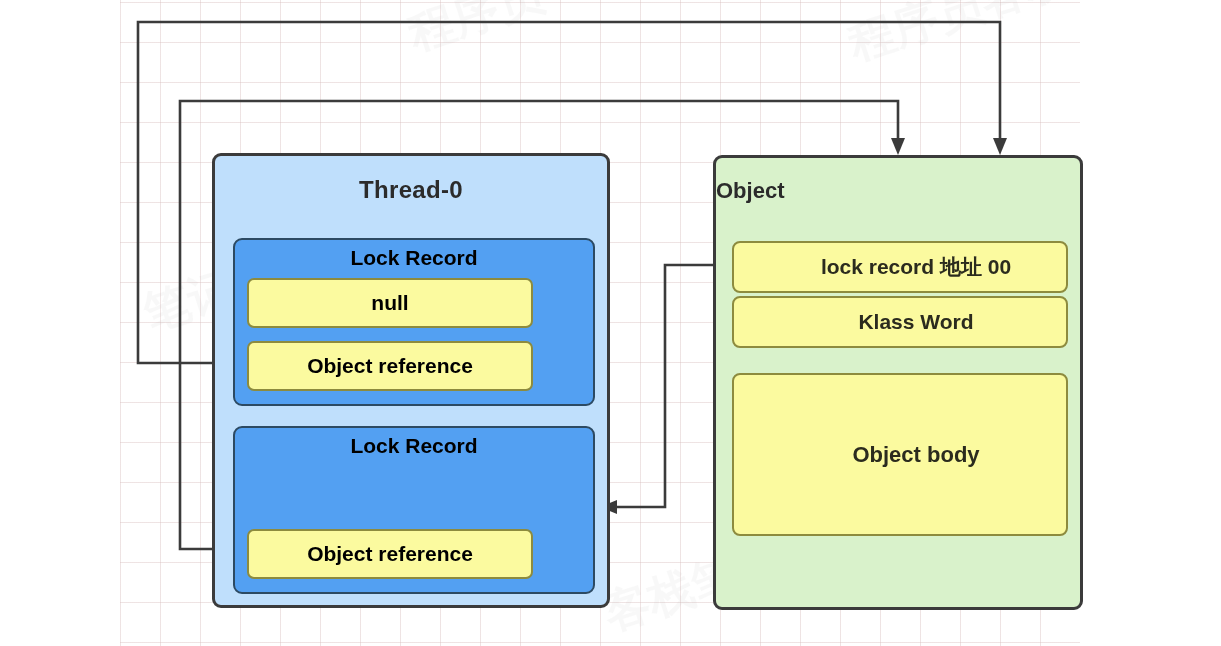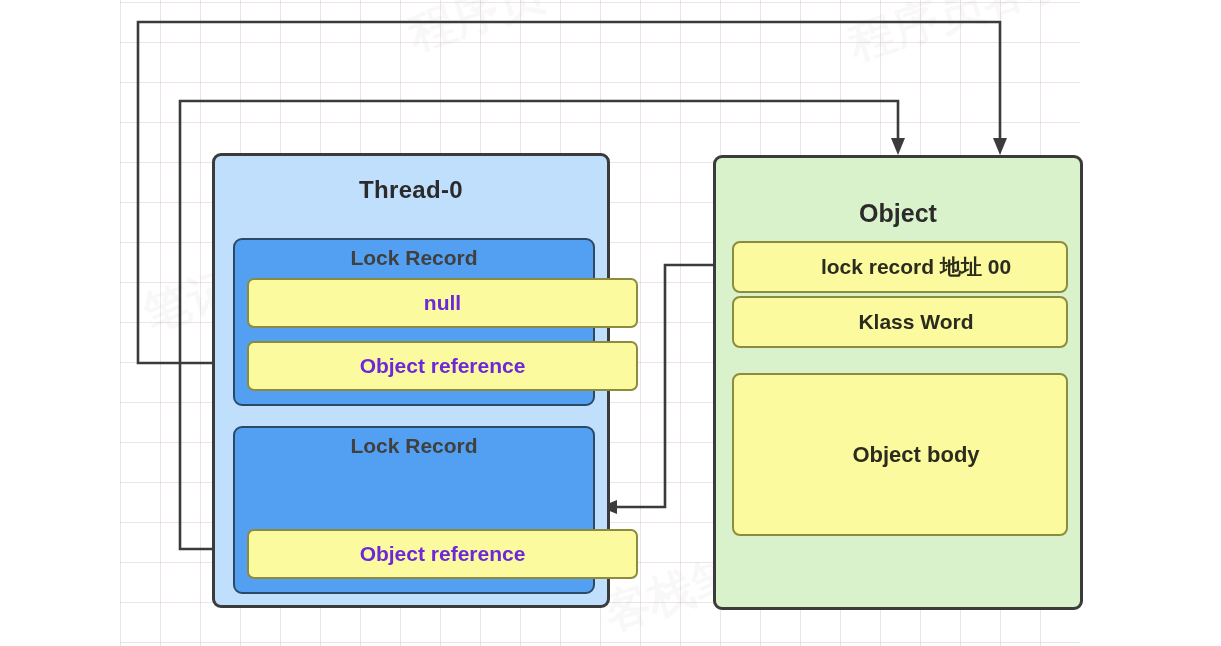--- a/index.html
+++ b/index.html
@@ -83,37 +83,37 @@
   .lock-record.lr1 { top: 82px; }
   .lock-record.lr2 { top: 270px; }
   .lr-title {
     position: absolute;
     top: 6px;
     left: 0;
     width: 100%;
     text-align: center;
     font-size: 21px;
     font-weight: bold;
-    color: #404040;
+    color: #000000;
   }
   .slot {
     position: absolute;
     left: 12px;
-    width: 391px;
+    width: 286px;
     height: 50px;
     background: #fbfa9f;
     border: 2px solid #8d8b3e;
     border-radius: 7px;
     box-sizing: border-box;
     display: flex;
     align-items: center;
     justify-content: center;
     font-size: 21px;
     font-weight: bold;
-    color: #6d28d9;
+    color: #000000;
   }
   .slot.s1 { top: 38px; }
   .slot.s2 { top: 101px; }
 
   
   .object-box {
     position: absolute;
     left: 713px;
     top: 155px;
     width: 370px;
@@ -121,25 +121,24 @@
     background: #d9f2cb;
     border: 3px solid #3b3b3b;
     border-radius: 9px;
     box-sizing: border-box;
   }
   .object-title {
     position: absolute;
     top: 20px;
     left: 0;
     width: 100%;
-    text-align: center;
-    font-size: 25px;
+    text-align: left;
+    font-size: 22px;
     font-weight: bold;
     color: #2b2b2b;
-    margin-top: 21px;
   }
   .obj-slot {
     position: absolute;
     left: 16px;
     width: 336px;
     background: #fbfa9f;
     border: 2px solid #8d8b3e;
     border-radius: 8px;
     box-sizing: border-box;
     display: flex;

